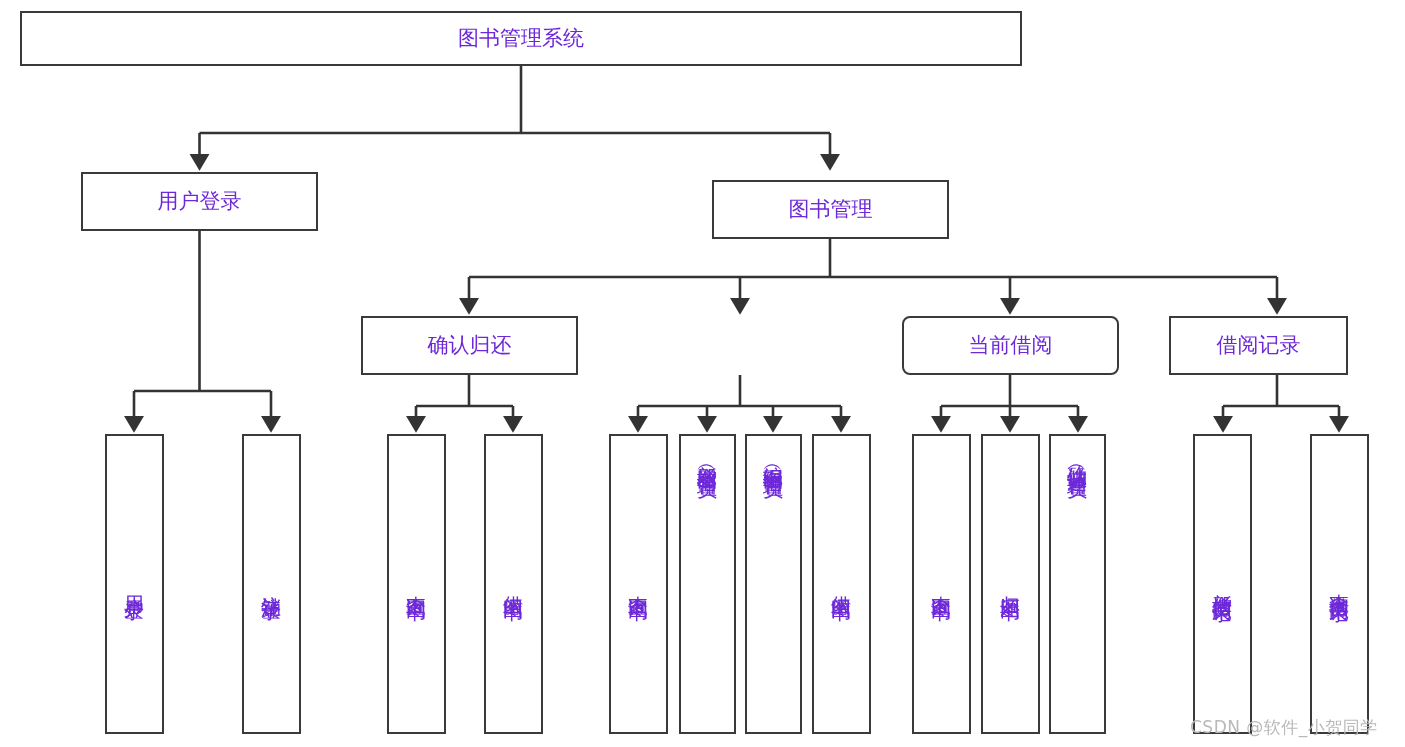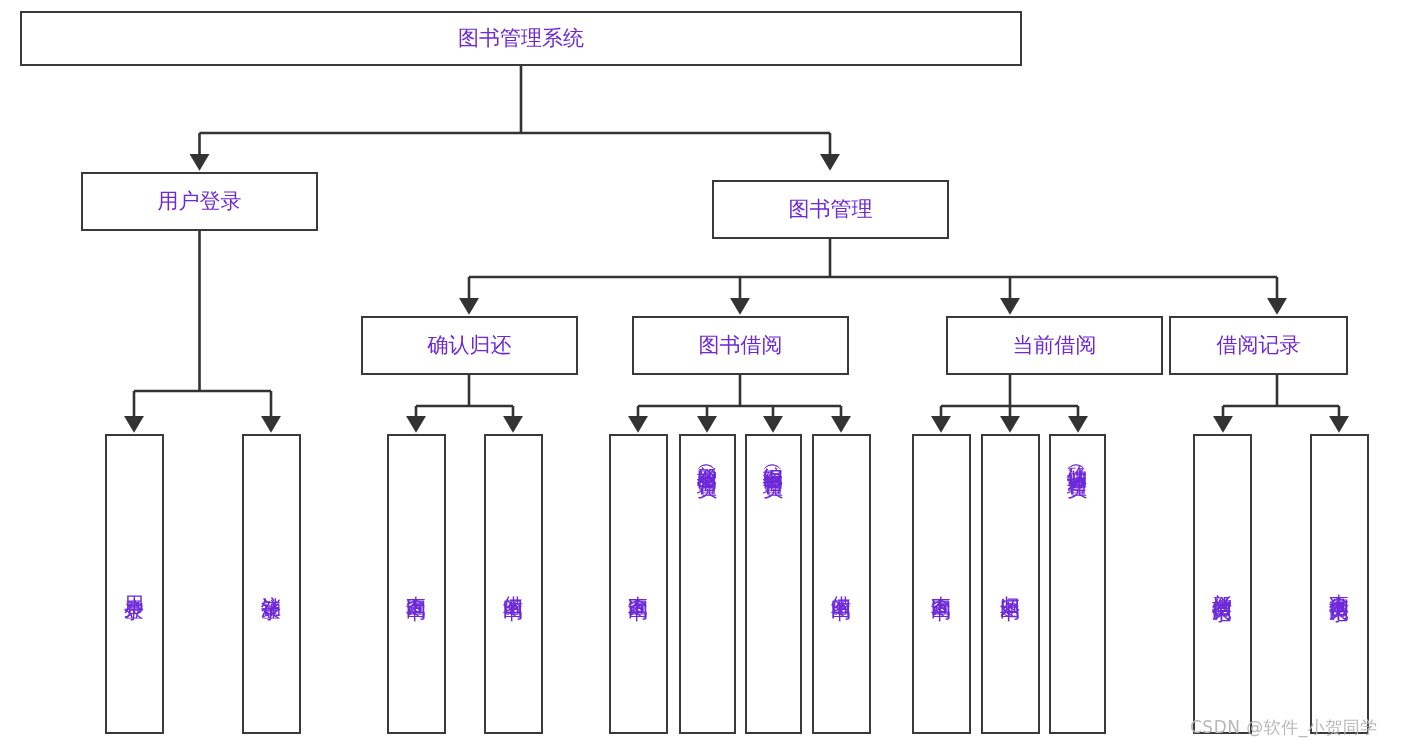--- a/index.html
+++ b/index.html
@@ -133,25 +133,22 @@
   </div>
 
   <div class="node horiz" style="left:712px; top:172px; width:237px; height:59px;margin-top:8px;">
     <span class="label">图书管理</span>
   </div>
 
   <div class="node horiz" style="left:361px; top:316px; width:217px; height:59px;">
     <span class="label">确认归还</span>
   </div>
 
-  <div class="node horiz" style="left:632px; top:316px; width:217px; height:59px;">
-    <span class="label">图书借阅</span>
-  </div>
-
-  <div class="node horiz" style="left:946px; top:316px; width:217px; height:59px;">
+
+  <div class="node horiz" style="left:902px; top:316px; width:217px; height:59px;border-radius:8px;">
     <span class="label">当前借阅</span>
   </div>
 
   <div class="node horiz" style="left:1169px; top:316px; width:179px; height:59px;">
     <span class="label">借阅记录</span>
   </div>
 
   <div class="node vert mid" style="left:105px; top:434px; width:59px; height:300px;">
     <span class="label">用户登录</span>
   </div>

